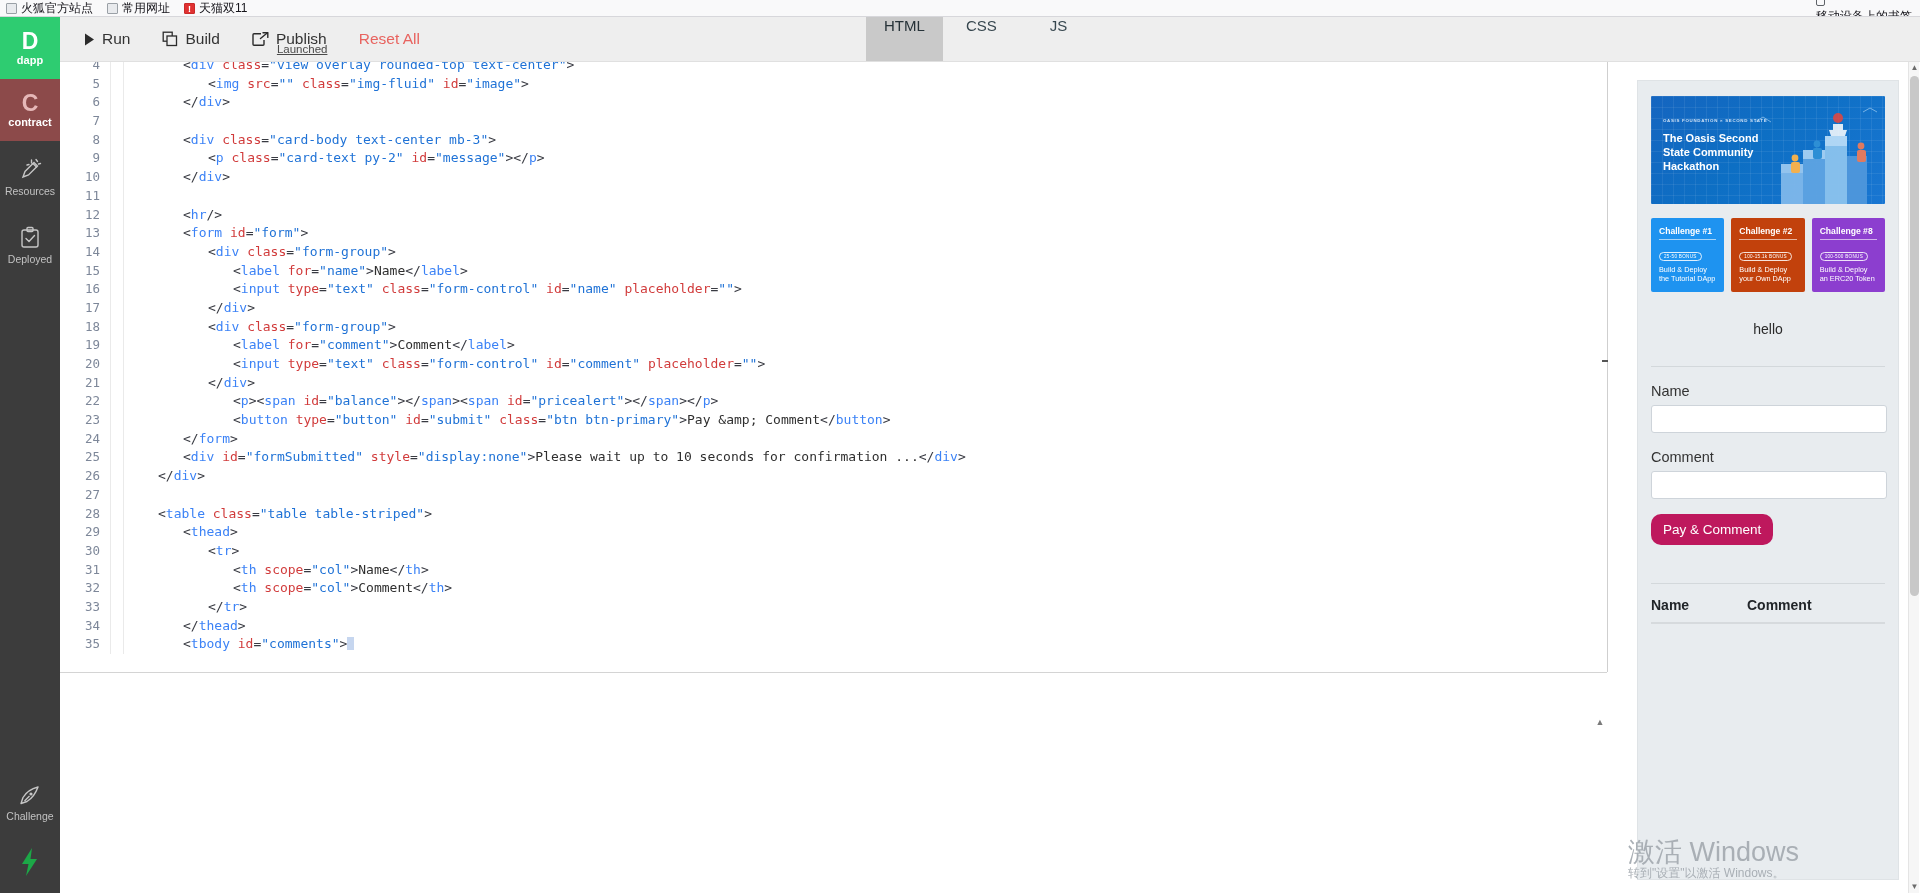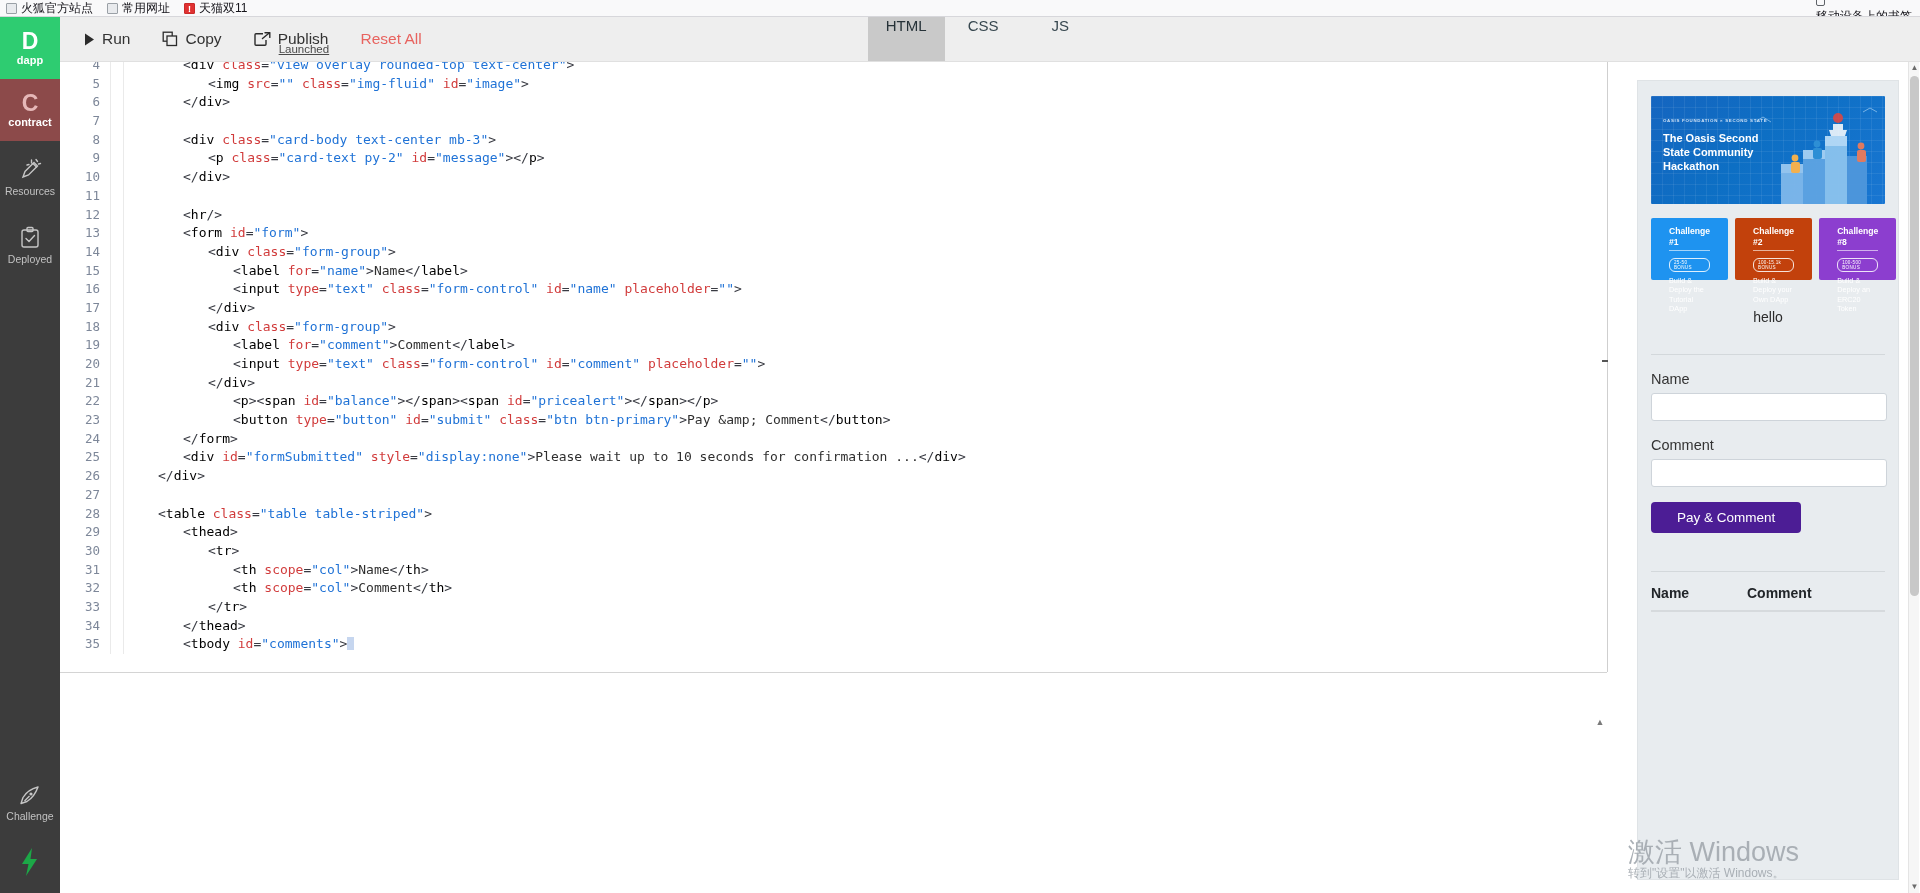--- a/index.html
+++ b/index.html
@@ -122,21 +122,21 @@
   }
   .code-row { display: flex; height: 18.7px; }
   .gutter {
     width: 50px; flex: none; text-align: right;
     padding-right: 10px;
     color: #7d8799; background: #ffffff;
     font-size: 12.5px;
   }
   .fold { width: 14px; flex: none; border-left: 1px solid #eaeaea; border-right: 1px solid #eaeaea; }
   .code { padding-left: 9px; color: #383a42; }
-  .tok-tag    { color: #000000; }
+  .tok-tag    { color: #3b82f6; }
   .tok-attr   { color: #d13b3b; }
   .tok-str    { color: #1f72d6; }
   .tok-txt    { color: #2f2f2f; }
   .tok-punct  { color: #383a42; }
   .cursor-blk { display:inline-block; width:7px; height:13px; background:#c6d6ef; vertical-align:-2px; }
 
   .editor-vdiv {
     position: absolute; left: 1607px; top: 62px;
     width: 1px; height: 610px; background: #cfcfcf;
   }
@@ -204,21 +204,21 @@
     font-size: 4.4px; letter-spacing: 0.7px; color: #cfe2f7; font-weight: bold;
   }
   .hero-title {
     position: absolute; left: 12px; top: 35px;
     font-size: 11px; line-height: 14px; color: #fff; font-weight: bold;
     max-width: 120px;
   }
   .hero-art { position: absolute; right: 4px; bottom: 0; top: 4px; width: 140px; }
   .chips { display: flex; gap: 7px; margin: 14px 13px 0 13px; }
   .chip {
-    flex: 1; height: 62px; border-radius: 2px; padding: 8px 18px;
+    flex: 1; height: 74px; border-radius: 2px; padding: 8px 8px;
     color: #fff; position: relative;
   }
   .chip .c-title { font-size: 8.6px; font-weight: bold; line-height: 11px; }
   .chip .c-rule { height:1px; background: rgba(255,255,255,.6); margin: 2px 0 4px 0; }
   .chip .c-badge {
     display: inline-block; font-size: 4.6px; border: 1px solid rgba(255,255,255,.85);
     border-radius: 6px; padding: 1px 4px; letter-spacing: .3px; margin-bottom: 4px;
   }
   .chip .c-desc { font-size: 7.3px; line-height: 9.4px; }
 
@@ -233,23 +233,23 @@
     background: #fff; border: 1px solid #ced4da; border-radius: 3px;
     font-family: "Liberation Sans", sans-serif; font-size: 13px;
     padding: 0 8px; color: #333; outline: none;
   }
   .balance {
     font-size: 14px; line-height: 19.6px; color: #2b2b2b;
     margin: 19px 13px 0 13px;
   }
   .pay-btn {
     display: block; margin: 15px 0 0 13px;
-    background: #4c1d95; color: #fff; border: none; border-radius: 4px;
+    background: #be185d; color: #fff; border: none; border-radius: 10px;
     font-family: "Liberation Sans", sans-serif;
-    font-size: 13.5px; padding: 8px 26px; cursor: pointer;
+    font-size: 13.5px; padding: 8px 12px; cursor: pointer;
   }
   .tbl-hr { height: 1px; background: #d3d8db; margin: 38px 13px 0 13px; }
   .tbl-head {
     display: flex; margin: 13px 13px 0 13px;
     font-size: 14px; font-weight: bold; color: #212529;
     padding-bottom: 9px; border-bottom: 2px solid #d6dadd;
   }
   .tbl-head .th-name { width: 96px; }
 
   .preview-scroll {
@@ -368,21 +368,21 @@
       <span>Run</span>
     </div>
 
     <div class="tb-btn">
       <span class="glyph">
         <svg width="16" height="16" viewBox="0 0 16 16" fill="none" stroke="#2b2b2b" stroke-width="1.3">
           <rect x="1.2" y="1.2" width="9" height="9"></rect>
           <rect x="5" y="5" width="9.5" height="9.5" fill="#eeeeee"></rect>
         </svg>
       </span>
-      <span>Copy</span>
+      <span>Build</span>
     </div>
 
     <div class="tb-btn">
       <span class="glyph">
         <svg width="17" height="15" viewBox="0 0 17 15" fill="none" stroke="#2b2b2b" stroke-width="1.4" stroke-linejoin="round">
           <path d="M9 1.8 H2 C1.4 1.8 1 2.2 1 2.8 V12.2 C1 12.8 1.4 13.2 2 13.2 H11 C11.6 13.2 12 12.8 12 12.2 V8"></path>
           <path d="M8.5 6.5 L15.5 0.8" stroke-linecap="round"></path>
           <path d="M11 0.8 H15.8 V5.4" stroke-linecap="round"></path>
         </svg>
       </span>

